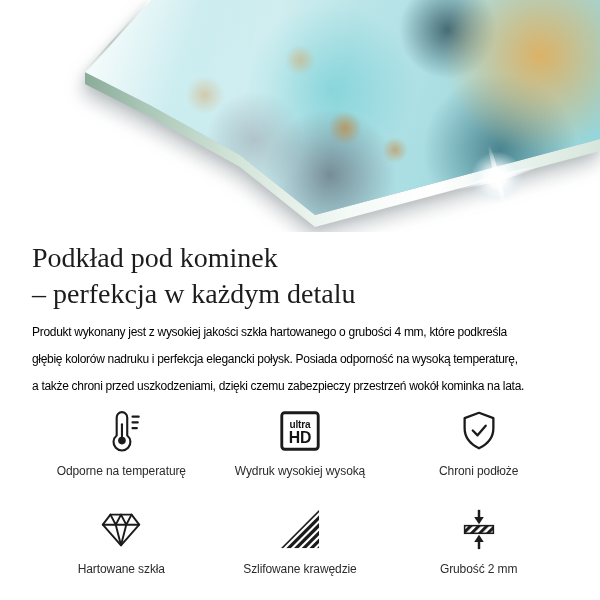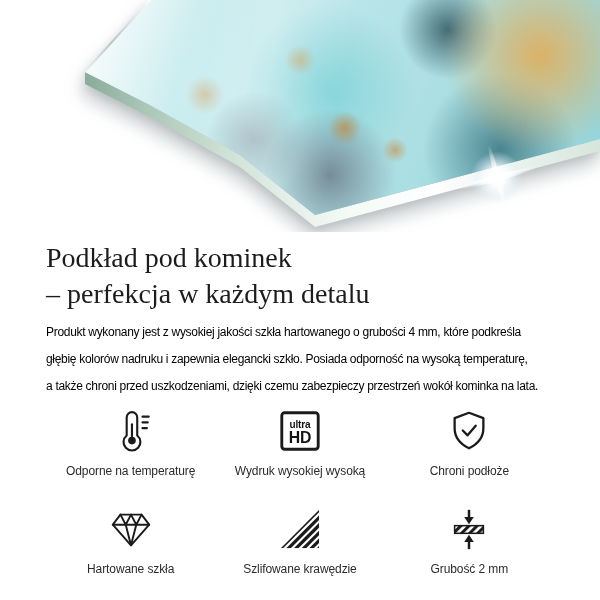--- a/index.html
+++ b/index.html
@@ -54,21 +54,21 @@
   .sparkle .ray-h { position:absolute; left:0; top:39px; width:84px; height:6px; border-radius:50%;
     transform:rotate(-15deg);
     background:linear-gradient(90deg, rgba(255,255,255,0), rgba(255,255,255,0.95) 42%, #fff 50%, rgba(255,255,255,0.95) 58%, rgba(255,255,255,0));
   }
   .sparkle .ray-v { position:absolute; left:40px; top:8px; width:5px; height:68px; border-radius:50%;
     transform:rotate(-15deg);
     background:linear-gradient(180deg, rgba(255,255,255,0), rgba(255,255,255,0.9) 42%, #fff 50%, rgba(255,255,255,0.9) 58%, rgba(255,255,255,0));
   }
 
   
-  .content { padding:0 46px; }
+  .content { padding:0 32px; }
   h1.title {
     margin:8px 0 0 0; font-family:"Liberation Serif","DejaVu Serif",serif;
     font-weight:normal; font-size:28px; line-height:36px; color:#1c1c1c;
   }
   .desc { margin-top:7px; font-size:12px; letter-spacing:-0.3px; line-height:27px; color:#000000; }
   .desc .line { white-space:nowrap; }
 
   
   .features { margin-top:8px; display:grid; grid-template-columns:repeat(3,1fr); row-gap:26px; }
   .feature { display:flex; flex-direction:column; align-items:center; }
@@ -95,21 +95,21 @@
 </div>
 
 <div class="content">
   <h1 class="title">
     <span>Podkład pod kominek</span><br>
     <span>– perfekcja w każdym detalu</span>
   </h1>
 
   <div class="desc">
     <div class="line">Produkt wykonany jest z wysokiej jakości szkła hartowanego o grubości 4 mm, które podkreśla</div>
-    <div class="line">głębię kolorów nadruku i zapewnia elegancki szkło. Posiada odporność na wysoką temperaturę,</div>
+    <div class="line">głębię kolorów nadruku i perfekcja elegancki połysk. Posiada odporność na wysoką temperaturę,</div>
     <div class="line">a także chroni przed uszkodzeniami, dzięki czemu zabezpieczy przestrzeń wokół kominka na lata.</div>
   </div>
 
   <div class="features">
 
     <div class="feature">
       <div class="icon-box">
         <svg width="46" height="46" viewBox="0 0 48 48" fill="none" stroke="#1b1b1b" stroke-width="2.2" stroke-linecap="round" stroke-linejoin="round">
           <path d="M19.5 28.7 V9.8 A5.5 5.5 0 0 1 30.5 9.8 V28.7 A8.8 8.8 0 1 1 19.5 28.7 Z"></path>
           <line x1="25" y1="17" x2="25" y2="30"></line>

